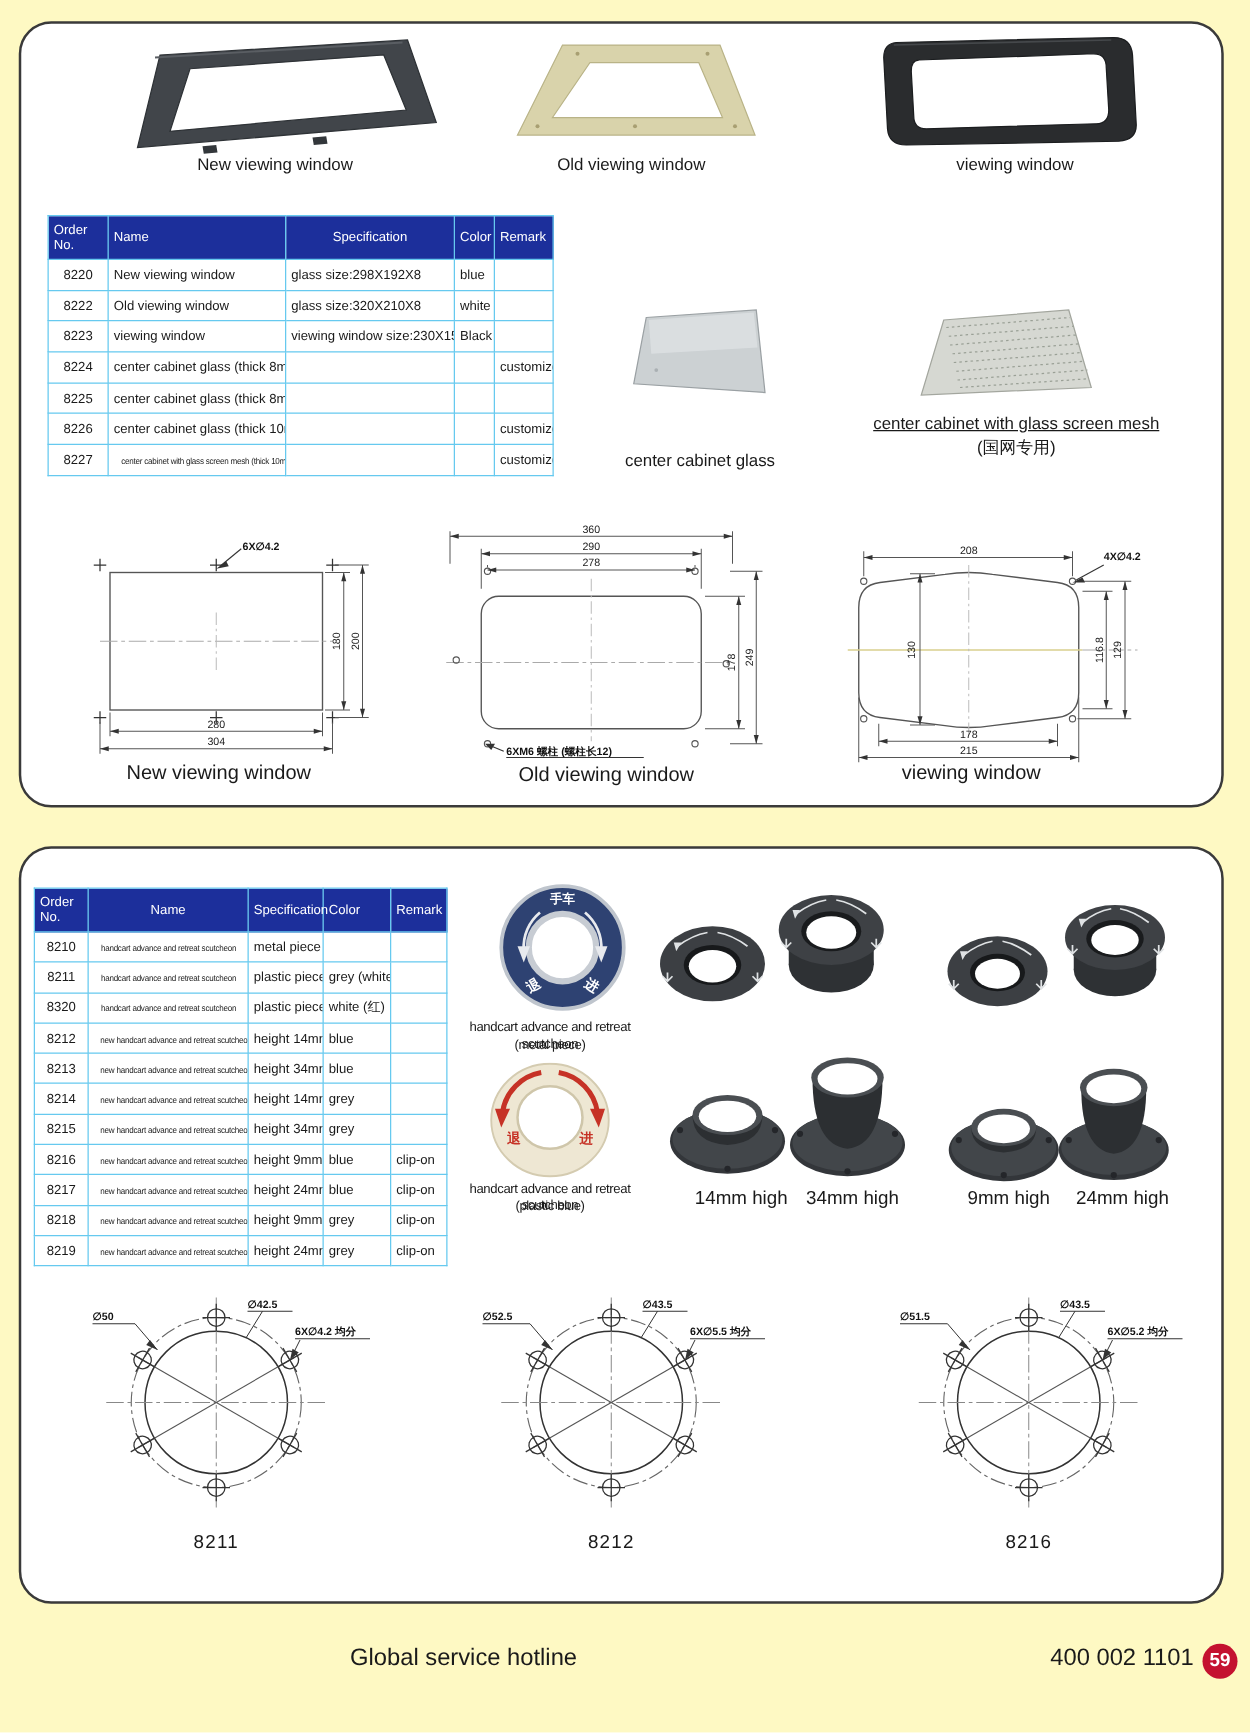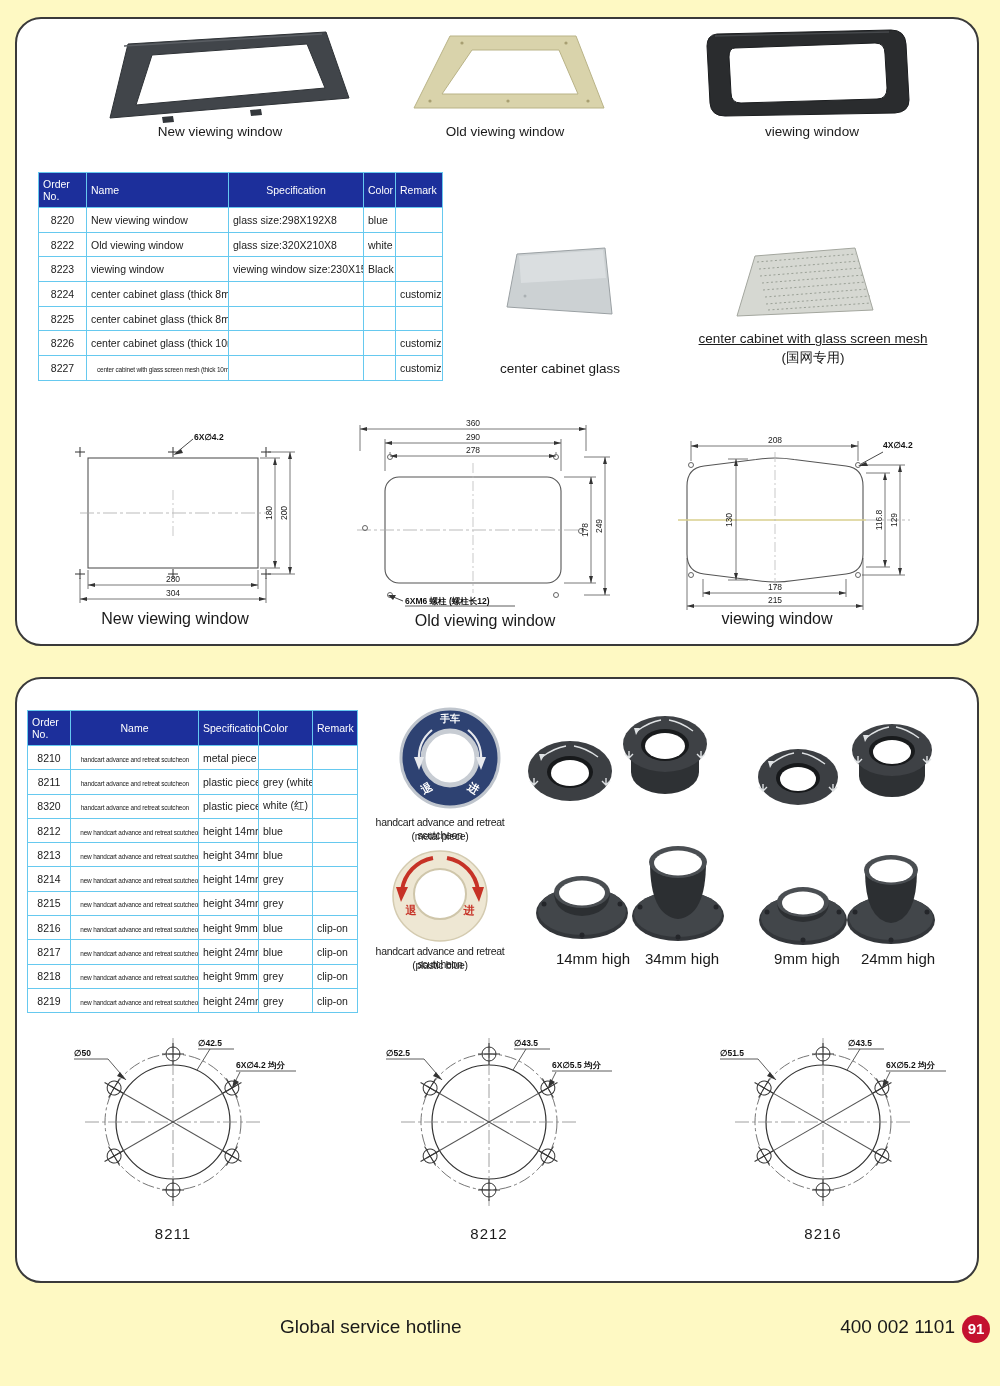--- a/index.html
+++ b/index.html
@@ -697,15 +697,15 @@
     <line x1="176" y1="41" x2="236" y2="41" stroke="#333" stroke-width="0.8"></line>
     <line x1="180" y1="42" x2="174" y2="54" stroke="#333" stroke-width="0.8"></line>
     <polygon points="172,58 174,49 179,52" fill="#333"></polygon>
   </svg>
   <div class="lbl idlbl" style="left:763px;top:1225px;width:120px;">8216</div>
 
   <div class="footer">
     <span>Global service hotline</span>
     <span>400 002 1101</span>
   </div>
-  <div class="badge">91</div>
+  <div class="badge">59</div>
 
 </div>
 
 </body></html>

